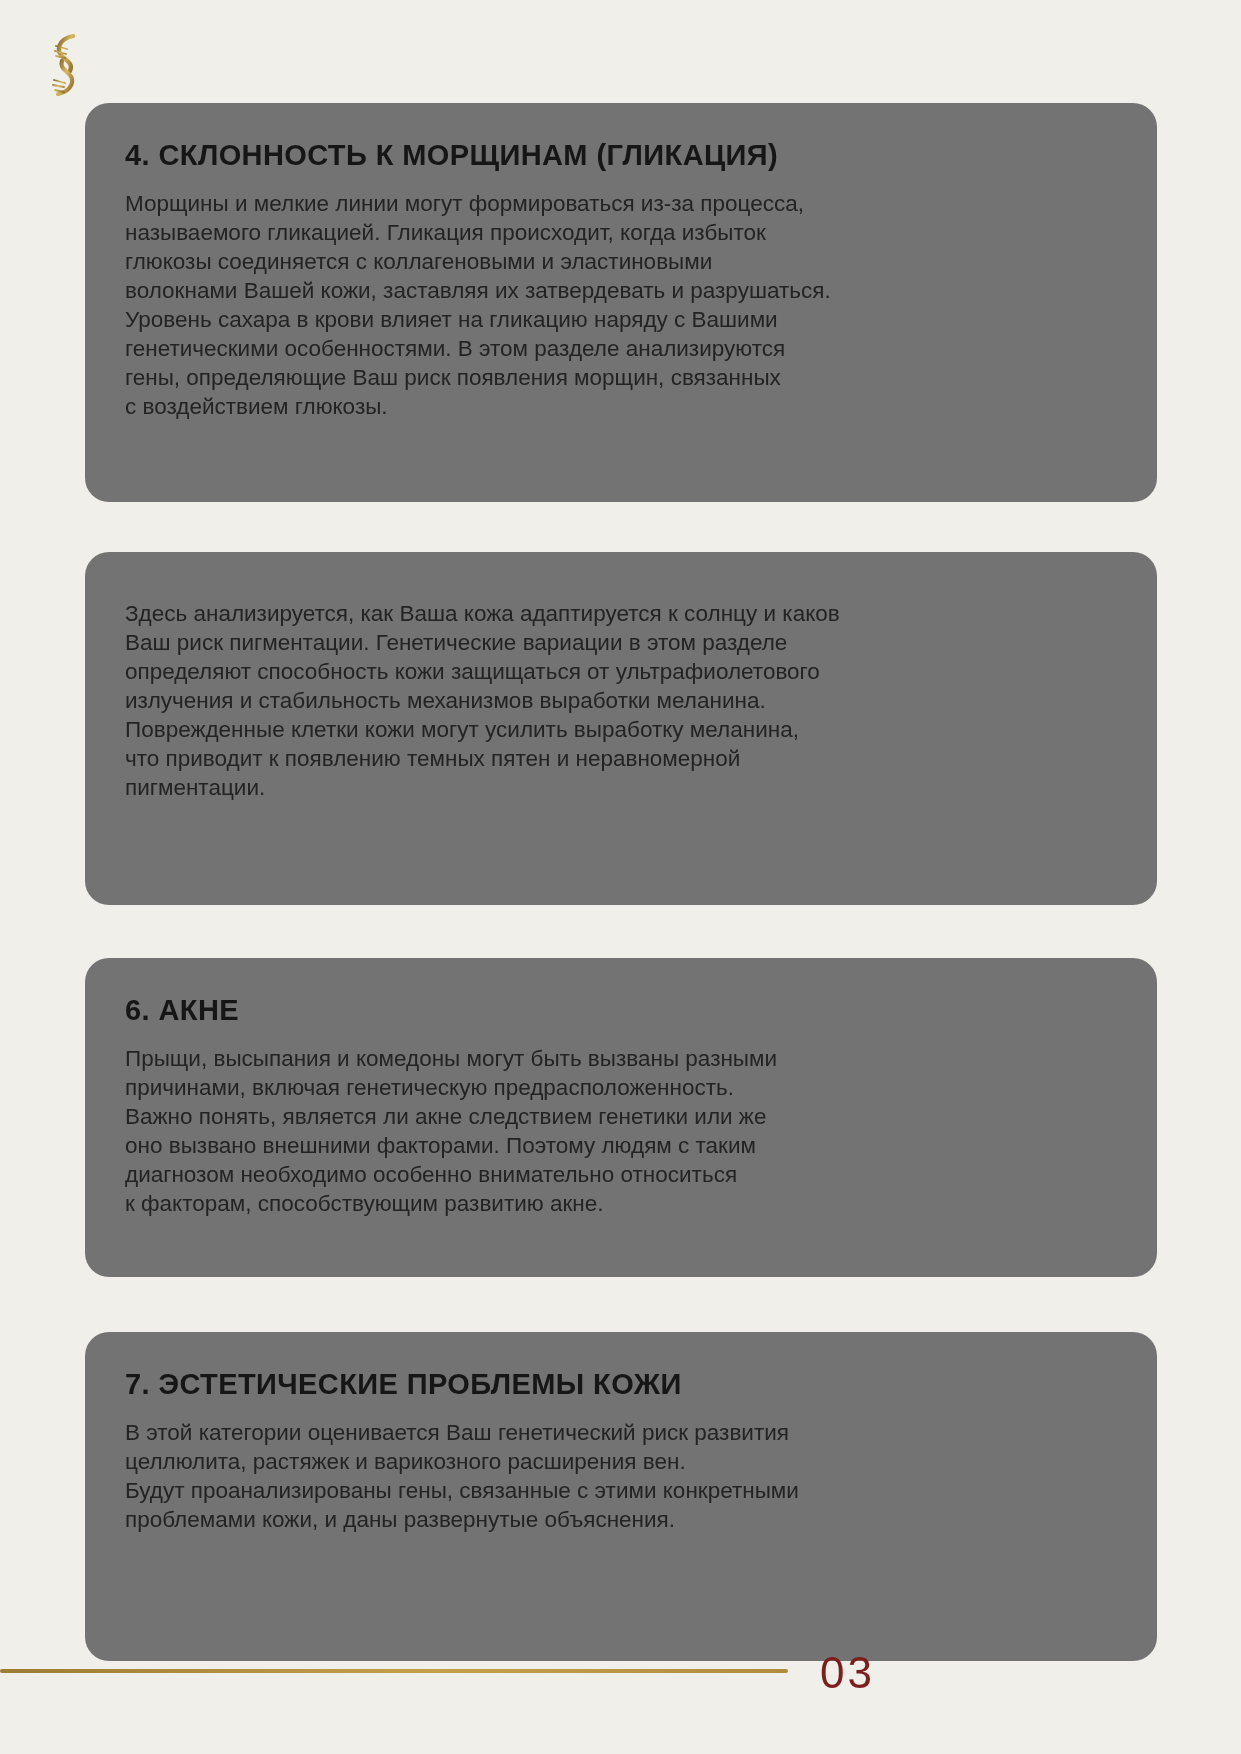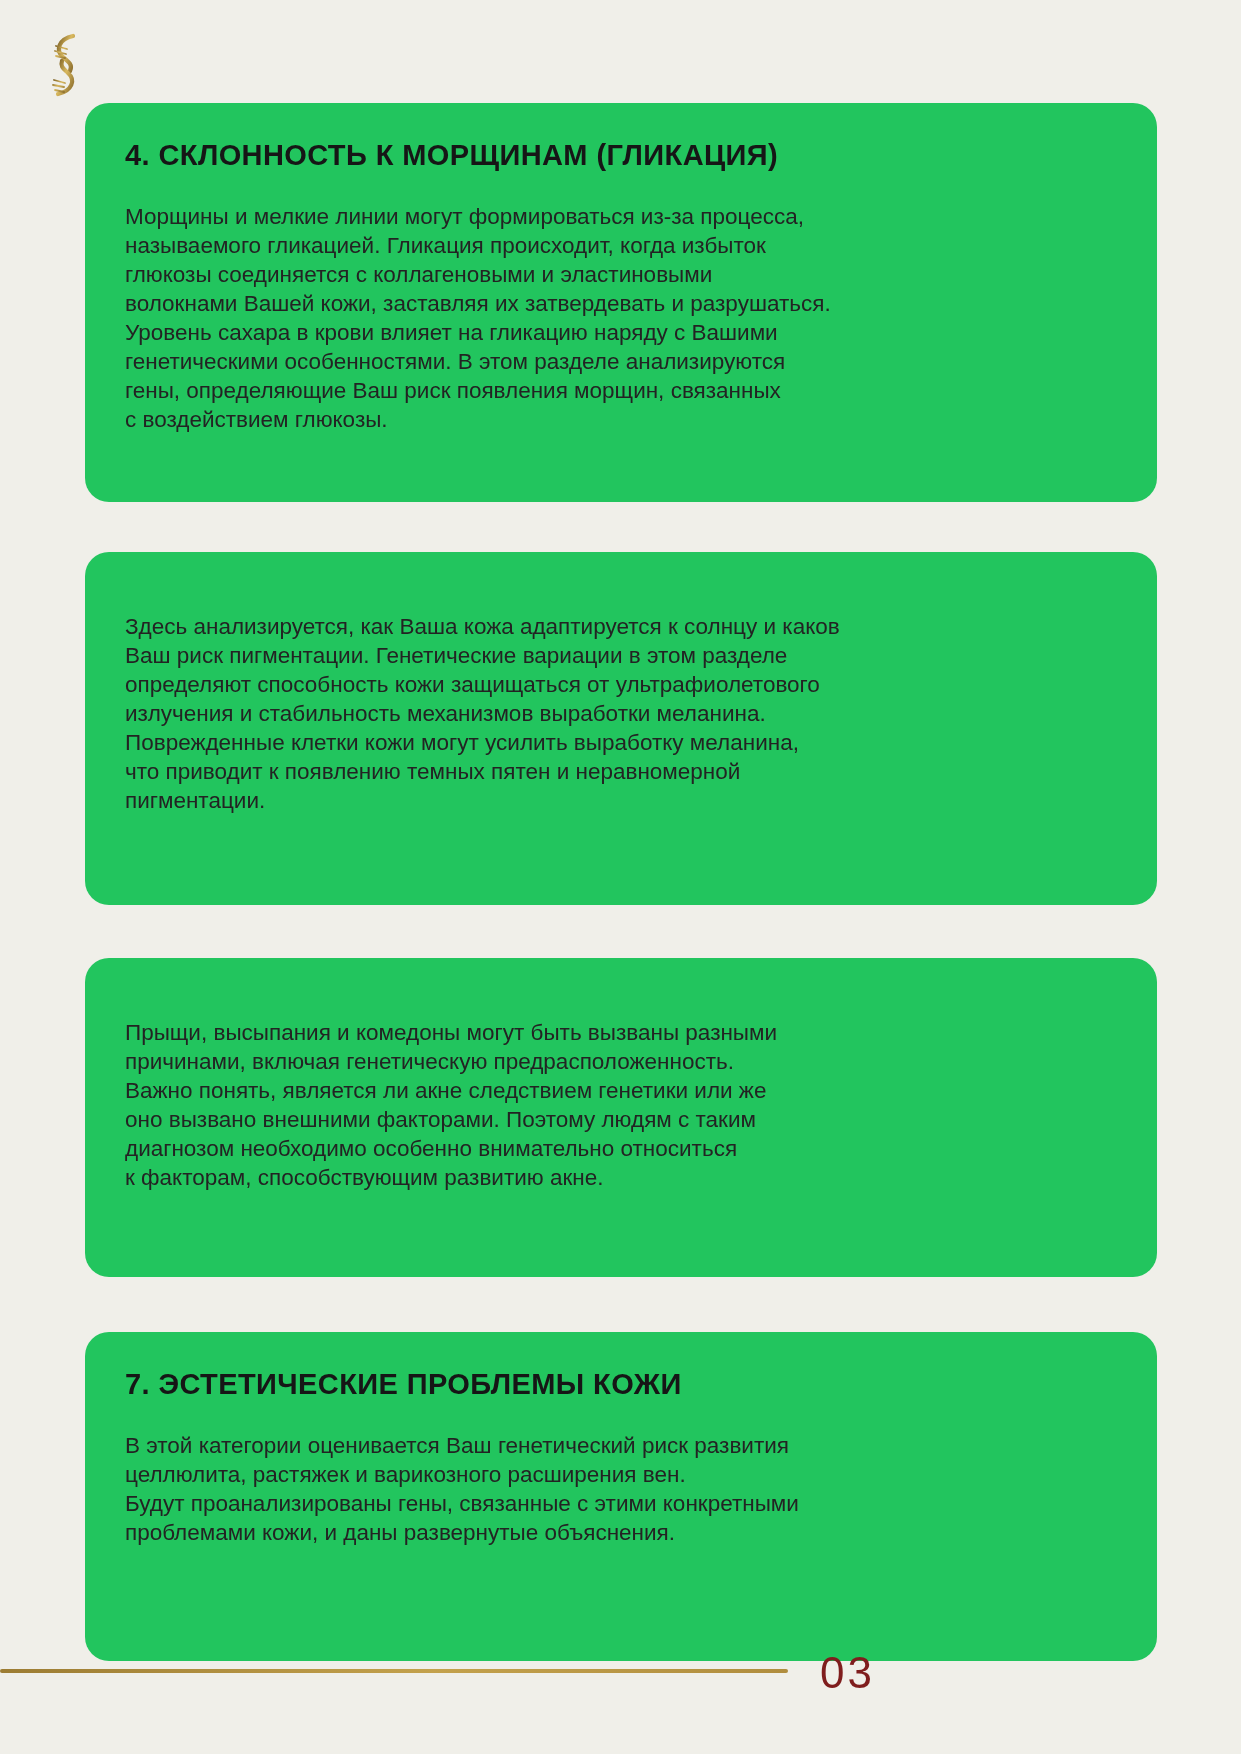--- a/index.html
+++ b/index.html
@@ -16,37 +16,37 @@
     position: absolute;
     left: 46px;
     top: 32px;
     width: 40px;
     height: 66px;
   }
   .card {
     position: absolute;
     left: 85px;
     width: 1072px;
-    background: #22c55e;
+    background: #737373;
     border-radius: 24px;
     padding: 30px 40px 40px 40px;
   }
   .card-1 { top: 103px; height: 399px; }
   .card-2 { top: 552px; height: 353px; }
   .card-3 { top: 958px; height: 319px; }
   .card-4 { top: 1332px; height: 329px; }
   .card h2 {
     font-size: 29px;
     font-weight: 800;
     letter-spacing: 0.4px;
     color: #161616;
     margin-top: 6px;
   }
   .card p {
-    margin-top: 30px;
+    margin-top: 17px;
     font-size: 22.5px;
     line-height: 29px;
     color: #232323;
     white-space: pre-line;
   }
   .footer-rule {
     position: absolute;
     left: 0;
     top: 1669px;
     width: 788px;
@@ -101,20 +101,21 @@
   <p>Здесь анализируется, как Ваша кожа адаптируется к солнцу и каков
 Ваш риск пигментации. Генетические вариации в этом разделе
 определяют способность кожи защищаться от ультрафиолетового
 излучения и стабильность механизмов выработки меланина.
 Поврежденные клетки кожи могут усилить выработку меланина,
 что приводит к появлению темных пятен и неравномерной
 пигментации.</p>
 </section>
 
 <section class="card card-3">
+  <h2>6. АКНЕ</h2>
   <p>Прыщи, высыпания и комедоны могут быть вызваны разными
 причинами, включая генетическую предрасположенность.
 Важно понять, является ли акне следствием генетики или же
 оно вызвано внешними факторами. Поэтому людям с таким
 диагнозом необходимо особенно внимательно относиться
 к факторам, способствующим развитию акне.</p>
 </section>
 
 <section class="card card-4">
   <h2>7. ЭСТЕТИЧЕСКИЕ ПРОБЛЕМЫ КОЖИ</h2>

